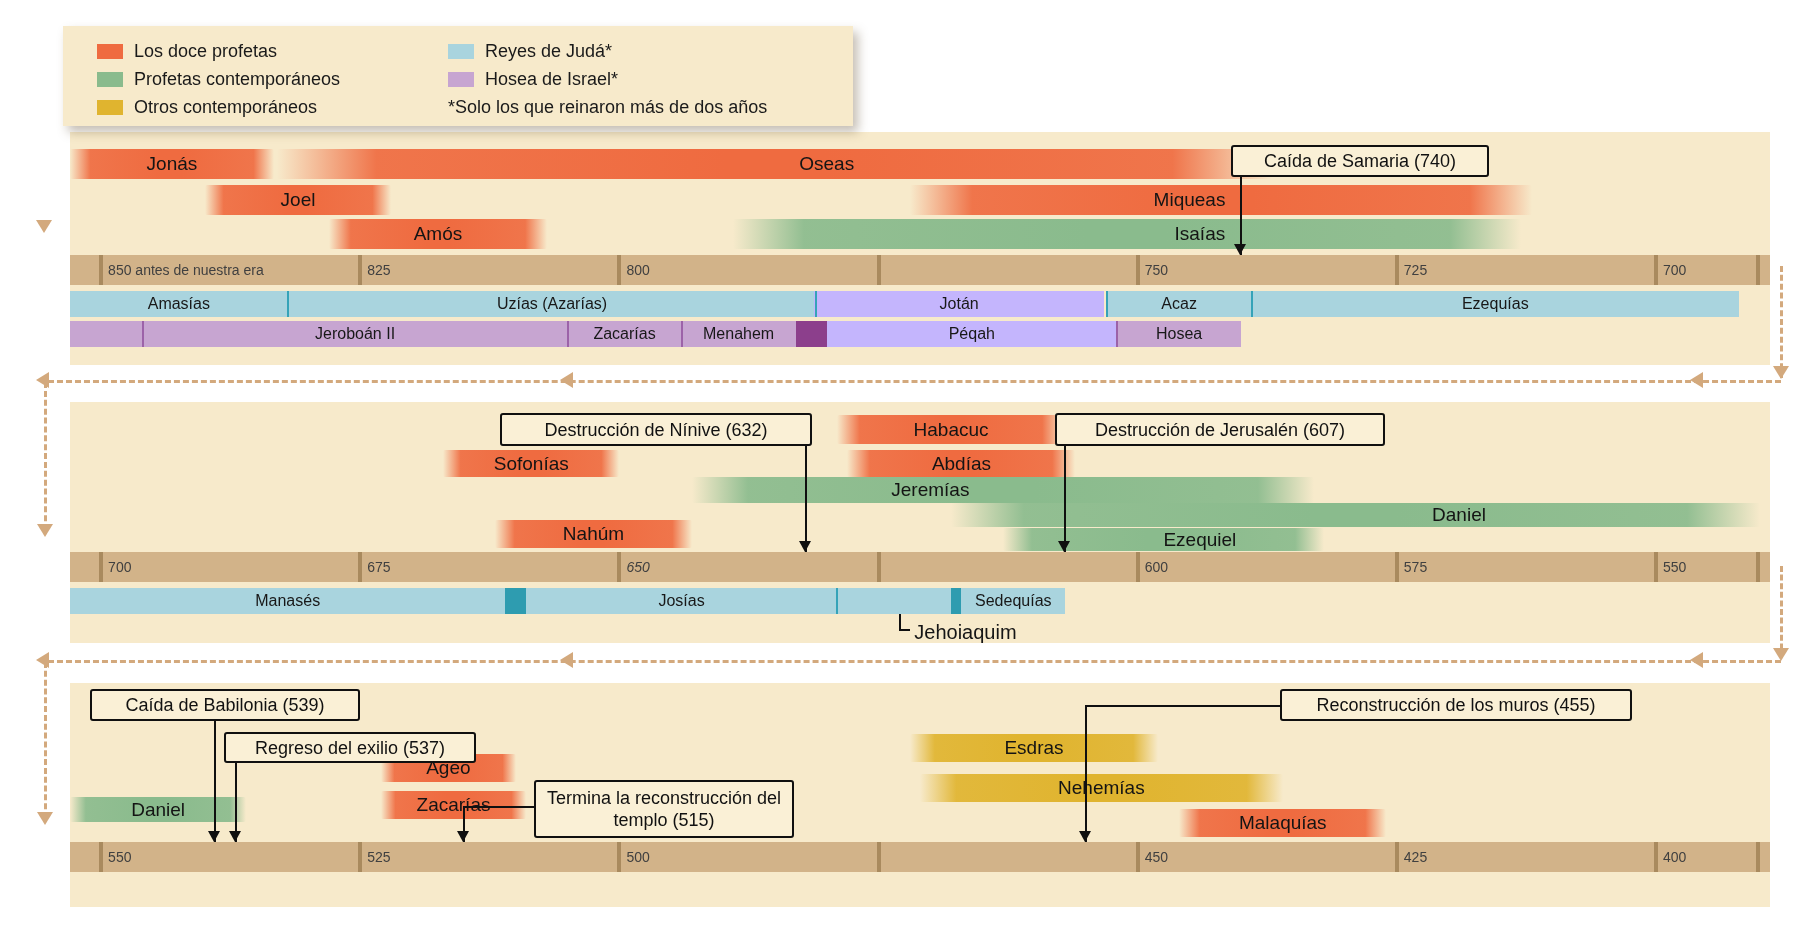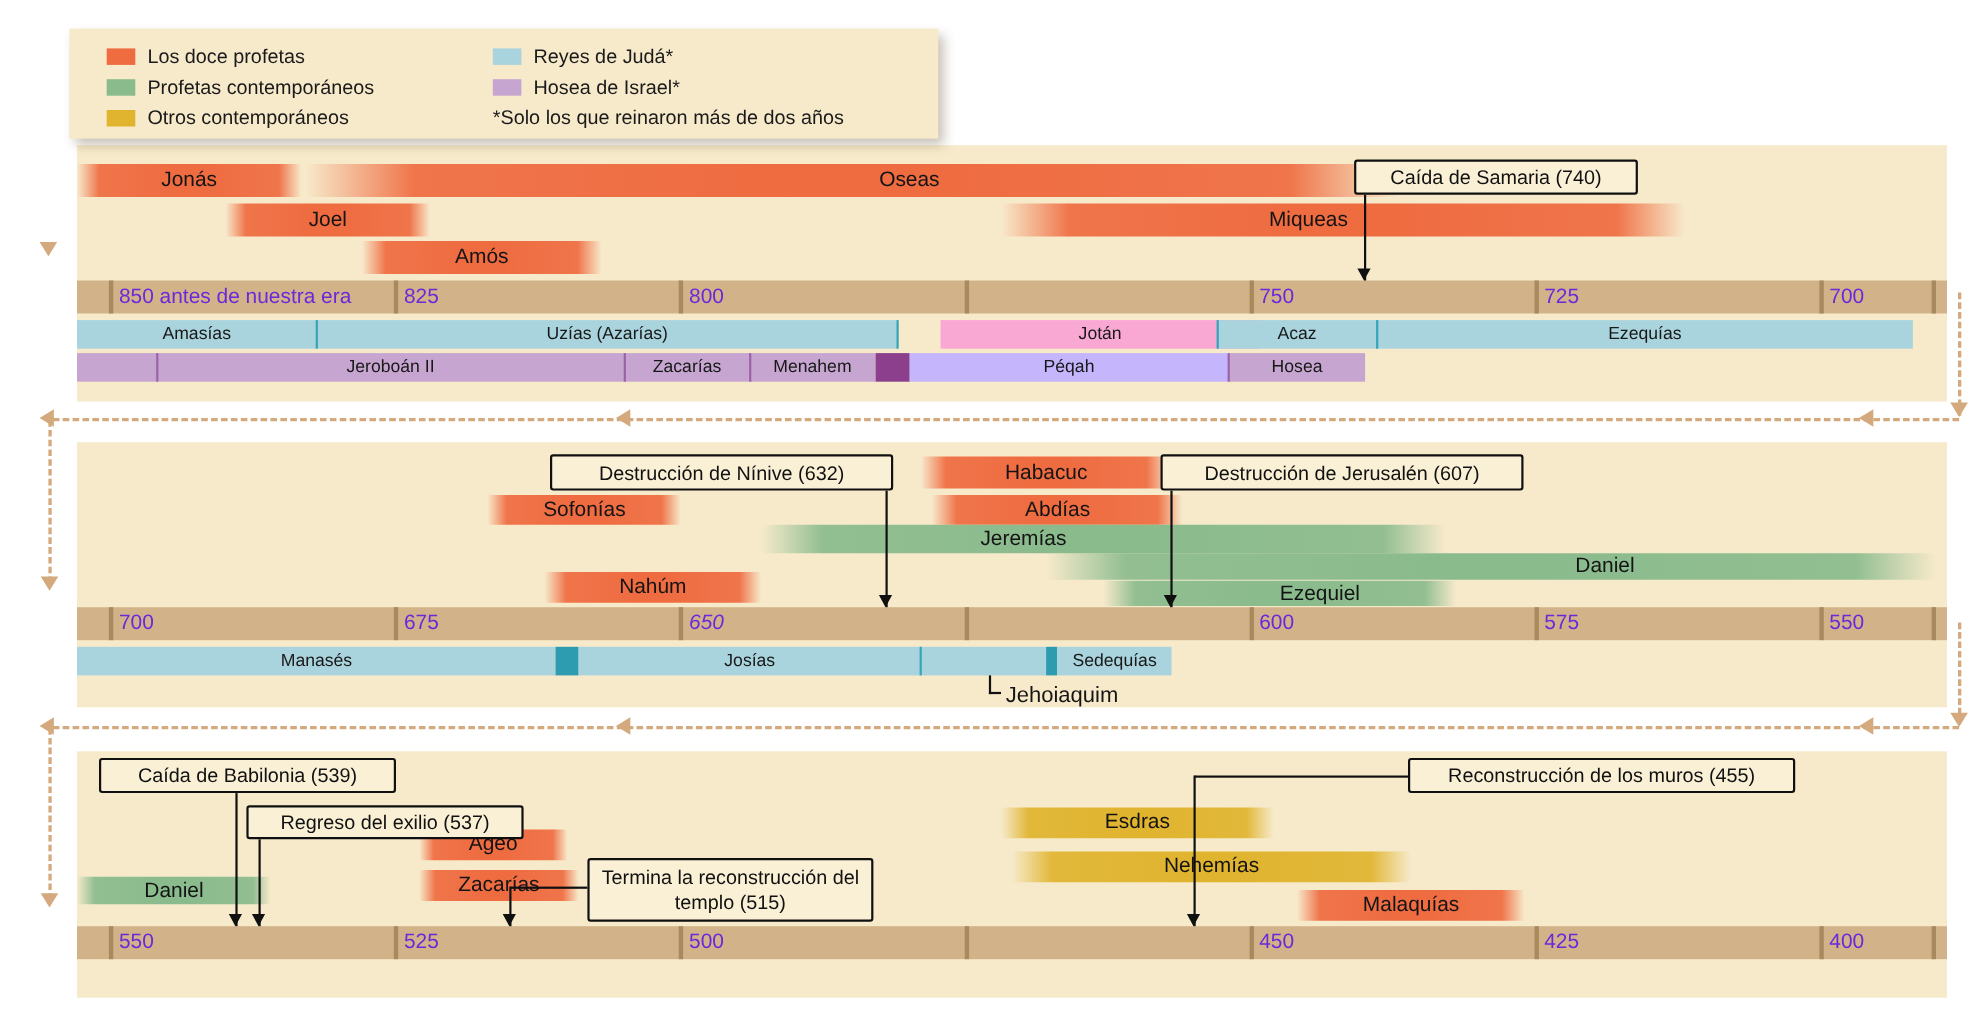--- a/index.html
+++ b/index.html
@@ -7,21 +7,21 @@
         font-family:"Liberation Sans",sans-serif;}
   .band{position:absolute;left:70px;width:1700px;background:#f7eacb;}
   .legend{position:absolute;left:63px;top:26px;width:790px;height:100px;background:#f7eacb;
           box-shadow:5px 6px 10px rgba(90,70,40,.35);}
   .legend-item{position:absolute;height:20px;display:flex;align-items:center;gap:11px;}
   .swatch{width:26px;height:15px;display:inline-block;}
   .legend-label{font-size:18px;color:#1a1a1a;white-space:nowrap;}
   .legend-note{position:absolute;font-size:18px;color:#1a1a1a;white-space:nowrap;}
   .ruler{position:absolute;background:#d2b389;}
   .tick{position:absolute;width:4px;background:#a98a5e;}
-  .tick-label{position:absolute;font-size:19px;color:#6d28d9;white-space:nowrap;}
+  .tick-label{position:absolute;font-size:14px;color:#404040;white-space:nowrap;}
   .bar{position:absolute;border-radius:2px;}
   .bar > span{position:absolute;left:50%;top:50%;transform:translate(-50%,-50%);
               font-size:19px;color:#141414;white-space:nowrap;}
   .bar-doce{background:linear-gradient(90deg,rgba(239,107,64,0) 0%,rgba(239,107,64,.92) 10%,
             #ef6b40 45%,#ef6b40 55%,rgba(239,107,64,.92) 90%,rgba(239,107,64,0) 100%);}
   .bar-cont{background:linear-gradient(90deg,rgba(138,187,141,0) 0%,rgba(138,187,141,.92) 9%,
             #8abb8d 45%,#8abb8d 55%,rgba(138,187,141,.92) 91%,rgba(138,187,141,0) 100%);}
   .bar-otros{background:linear-gradient(90deg,rgba(224,180,47,0) 0%,rgba(224,180,47,.92) 10%,
             #e0b42f 45%,#e0b42f 55%,rgba(224,180,47,.92) 90%,rgba(224,180,47,0) 100%);}
   .king-seg{position:absolute;display:flex;align-items:center;justify-content:center;
@@ -117,24 +117,27 @@
     </div>
     <div class="bar bar-doce" style="left: 204.756px; top: 185px; width: 186.585px; height: 30px;">
       <span>Joel</span>
     </div>
     <div class="bar bar-doce" style="left: 909.634px; top: 185px; width: 621.951px; height: 30px;">
       <span style="left: 279.878px;">Miqueas</span>
     </div>
     <div class="bar bar-doce" style="left: 329.146px; top: 219px; width: 217.683px; height: 30px;">
       <span>Amós</span>
     </div>
+    <div class="bar bar-cont" style="left: 733.415px; top: 219px; width: 787.805px; height: 30px;">
+      <span style="left: 466.463px;">Isaías</span>
+    </div>
     <div class="king-seg" style="left: 70px; top: 291px; width: 217.683px; height: 26px; background: rgb(169, 212, 222);">Amasías</div>
     <div class="king-seg" style="left: 287.683px; top: 291px; width: 528.659px; height: 26px; background: rgb(169, 212, 222);">Uzías (Azarías)</div>
     <div class="king-div" style="left: 286.683px; top: 291px; height: 26px; background: rgb(53, 163, 184);"></div>
-    <div class="king-seg" style="left: 855px; top: 291px; width: 290.244px; height: 26px; background: #f9a8d4;">Jotán</div>
+    <div class="king-seg" style="left: 814px; top: 291px; width: 290.244px; height: 26px; background: #c4b5fd;">Jotán</div>
     <div class="king-div" style="left: 815.341px; top: 291px; height: 26px; background: rgb(53, 163, 184);"></div>
     <div class="king-seg" style="left: 1106.59px; top: 291px; width: 145.122px; height: 26px; background: rgb(169, 212, 222);">Acaz</div>
     <div class="king-div" style="left: 1105.59px; top: 291px; height: 26px; background: rgb(53, 163, 184);"></div>
     <div class="king-seg" style="left: 1251.71px; top: 291px; width: 487.195px; height: 26px; background: rgb(169, 212, 222);">Ezequías</div>
     <div class="king-div" style="left: 1250.71px; top: 291px; height: 26px; background: rgb(53, 163, 184);"></div>
     <div class="king-seg" style="left: 70px; top: 321px; width: 72.561px; height: 26px; background: rgb(199, 165, 209);"></div>
     <div class="king-seg" style="left: 142.561px; top: 321px; width: 425px; height: 26px; background: rgb(199, 165, 209);">Jeroboán II</div>
     <div class="king-div" style="left: 141.561px; top: 321px; height: 26px; background: rgb(156, 98, 168);"></div>
     <div class="king-seg" style="left: 567.561px; top: 321px; width: 114.024px; height: 26px; background: rgb(199, 165, 209);">Zacarías</div>
     <div class="king-div" style="left: 566.561px; top: 321px; height: 26px; background: rgb(156, 98, 168);"></div>

